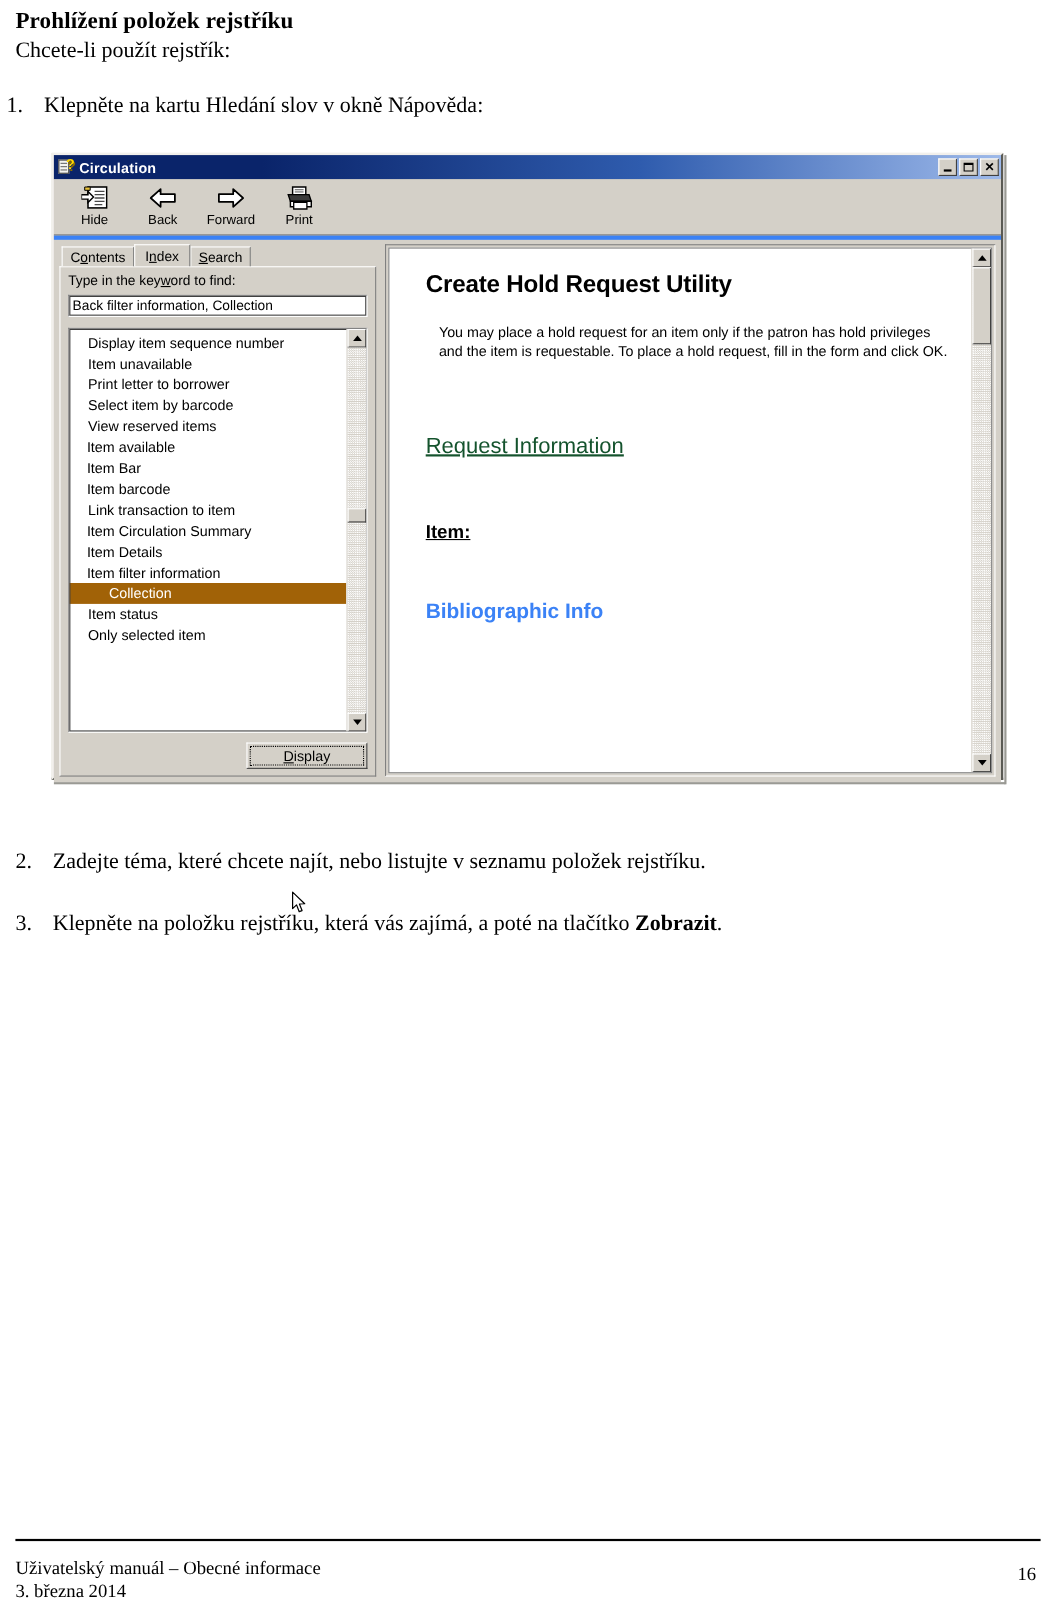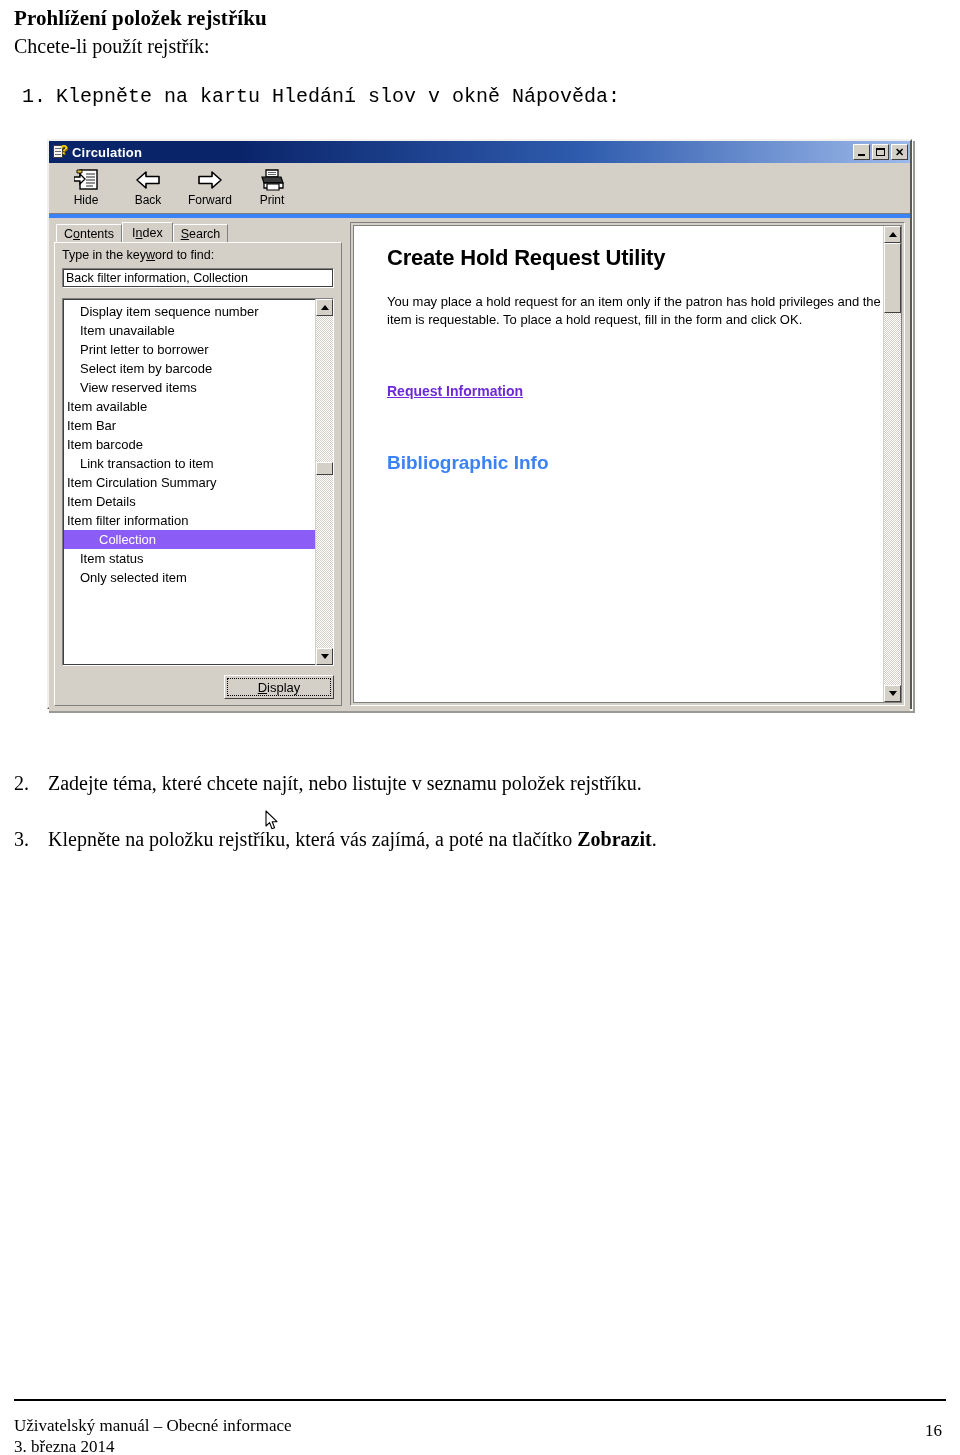--- a/index.html
+++ b/index.html
@@ -36,21 +36,21 @@
   .step {
     position: absolute;
     font-size: 20px;
     color: #000;
     white-space: nowrap;
   }
   .step-num {
     display: inline-block;
     width: 34px;
   }
-  .step1 { left: 22px; top: 85px; font-family: Liberation Mono, monospace; }
+  .step1 { left: 6px; top: 85px; }
   .step2 { left: 14px; top: 772px; }
   .step3 { left: 14px; top: 828px; }
   .step b { font-weight: bold; }
 
   
   .footer-rule {
     position: absolute;
     left: 14px;
     top: 1399px;
     width: 932px;
@@ -340,26 +340,26 @@
     flex: 1 1 auto;
     padding: 3px 0 0 0;
     overflow: hidden;
   }
   .li {
     height: 19px;
     line-height: 19px;
     font-size: 13px;
     font-family: "Liberation Sans", sans-serif;
     color: #000;
-    padding-left: 4px;
+    padding-left: 16px;
     white-space: nowrap;
   }
   .li.indent { padding-left: 17px; }
   .li.sel {
-    background: #8b5cf6;
+    background: #a16207;
     color: #ffffff;
     padding-left: 36px;
   }
   .li.clipped {
     height: 7px;
     overflow: hidden;
     line-height: 19px;
   }
 
   
@@ -470,27 +470,27 @@
     font-size: 22px;
     font-weight: bold;
     color: #000;
     margin: 0 0 22px 0;
     letter-spacing: -0.2px;
   }
   .para {
     font-size: 13px;
     color: #000;
     line-height: 18px;
-    margin: 0;
+    margin: 12px;
     max-width: 510px;
   }
   .h2 {
-    font-size: 14px;
-    font-weight: bold;
-    color: #6d28d9;
+    font-size: 20px;
+    font-weight: normal;
+    color: #14532d;
     text-decoration: underline;
     margin: 54px 0 0 0;
     display: inline-block;
   }
   .h3 {
     font-size: 17px;
     font-weight: bold;
     color: #000;
     text-decoration: underline;
     margin: 56px 0 0 0;
@@ -695,20 +695,21 @@
 
     </div>
 
     <div class="content-pane">
       <div class="content-inner">
 
         <div class="html-view">
           <div class="h1">Create Hold Request Utility</div>
           <p class="para">You may place a hold request for an item only if the patron has hold privileges and the item is requestable. To place a hold request, fill in the form and click OK.</p>
           <div><span class="h2">Request Information</span></div>
+          <div><span class="h3">Item:</span></div>
           <div class="h4">Bibliographic Info</div>
         </div>
 
         <div class="content-scroll">
           <div class="sb-btn">
               <span class="arrow-up"></span>
             </div>
           <div class="sb-track">
             <div class="sb-thumb" style="top:0;height:70px;"></div>
           </div>

